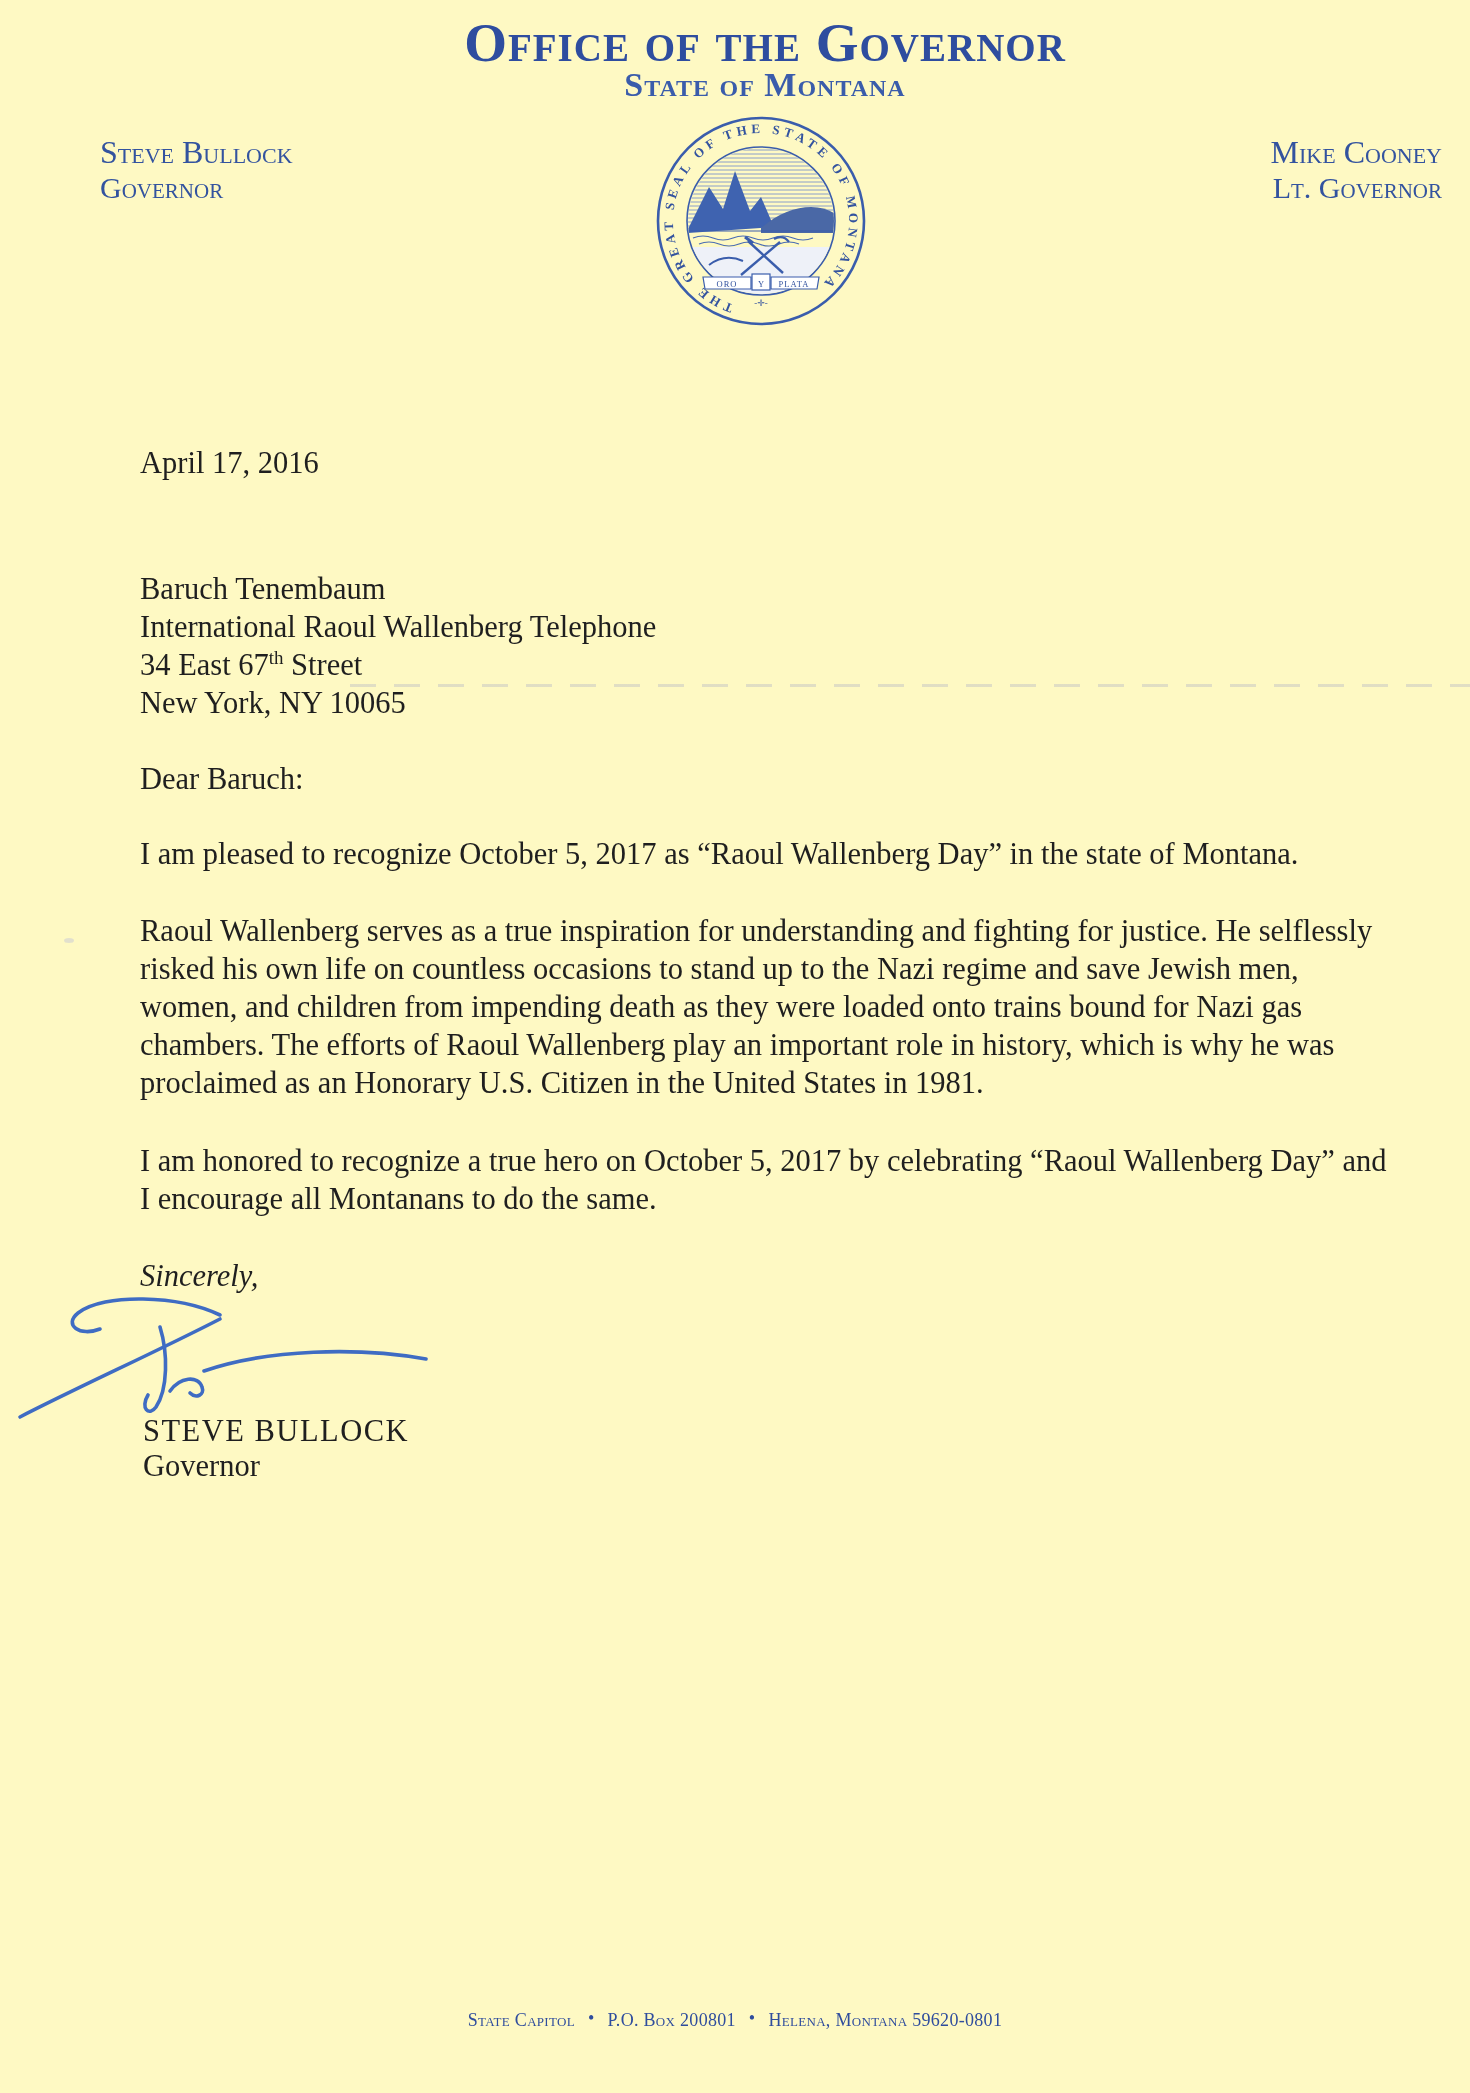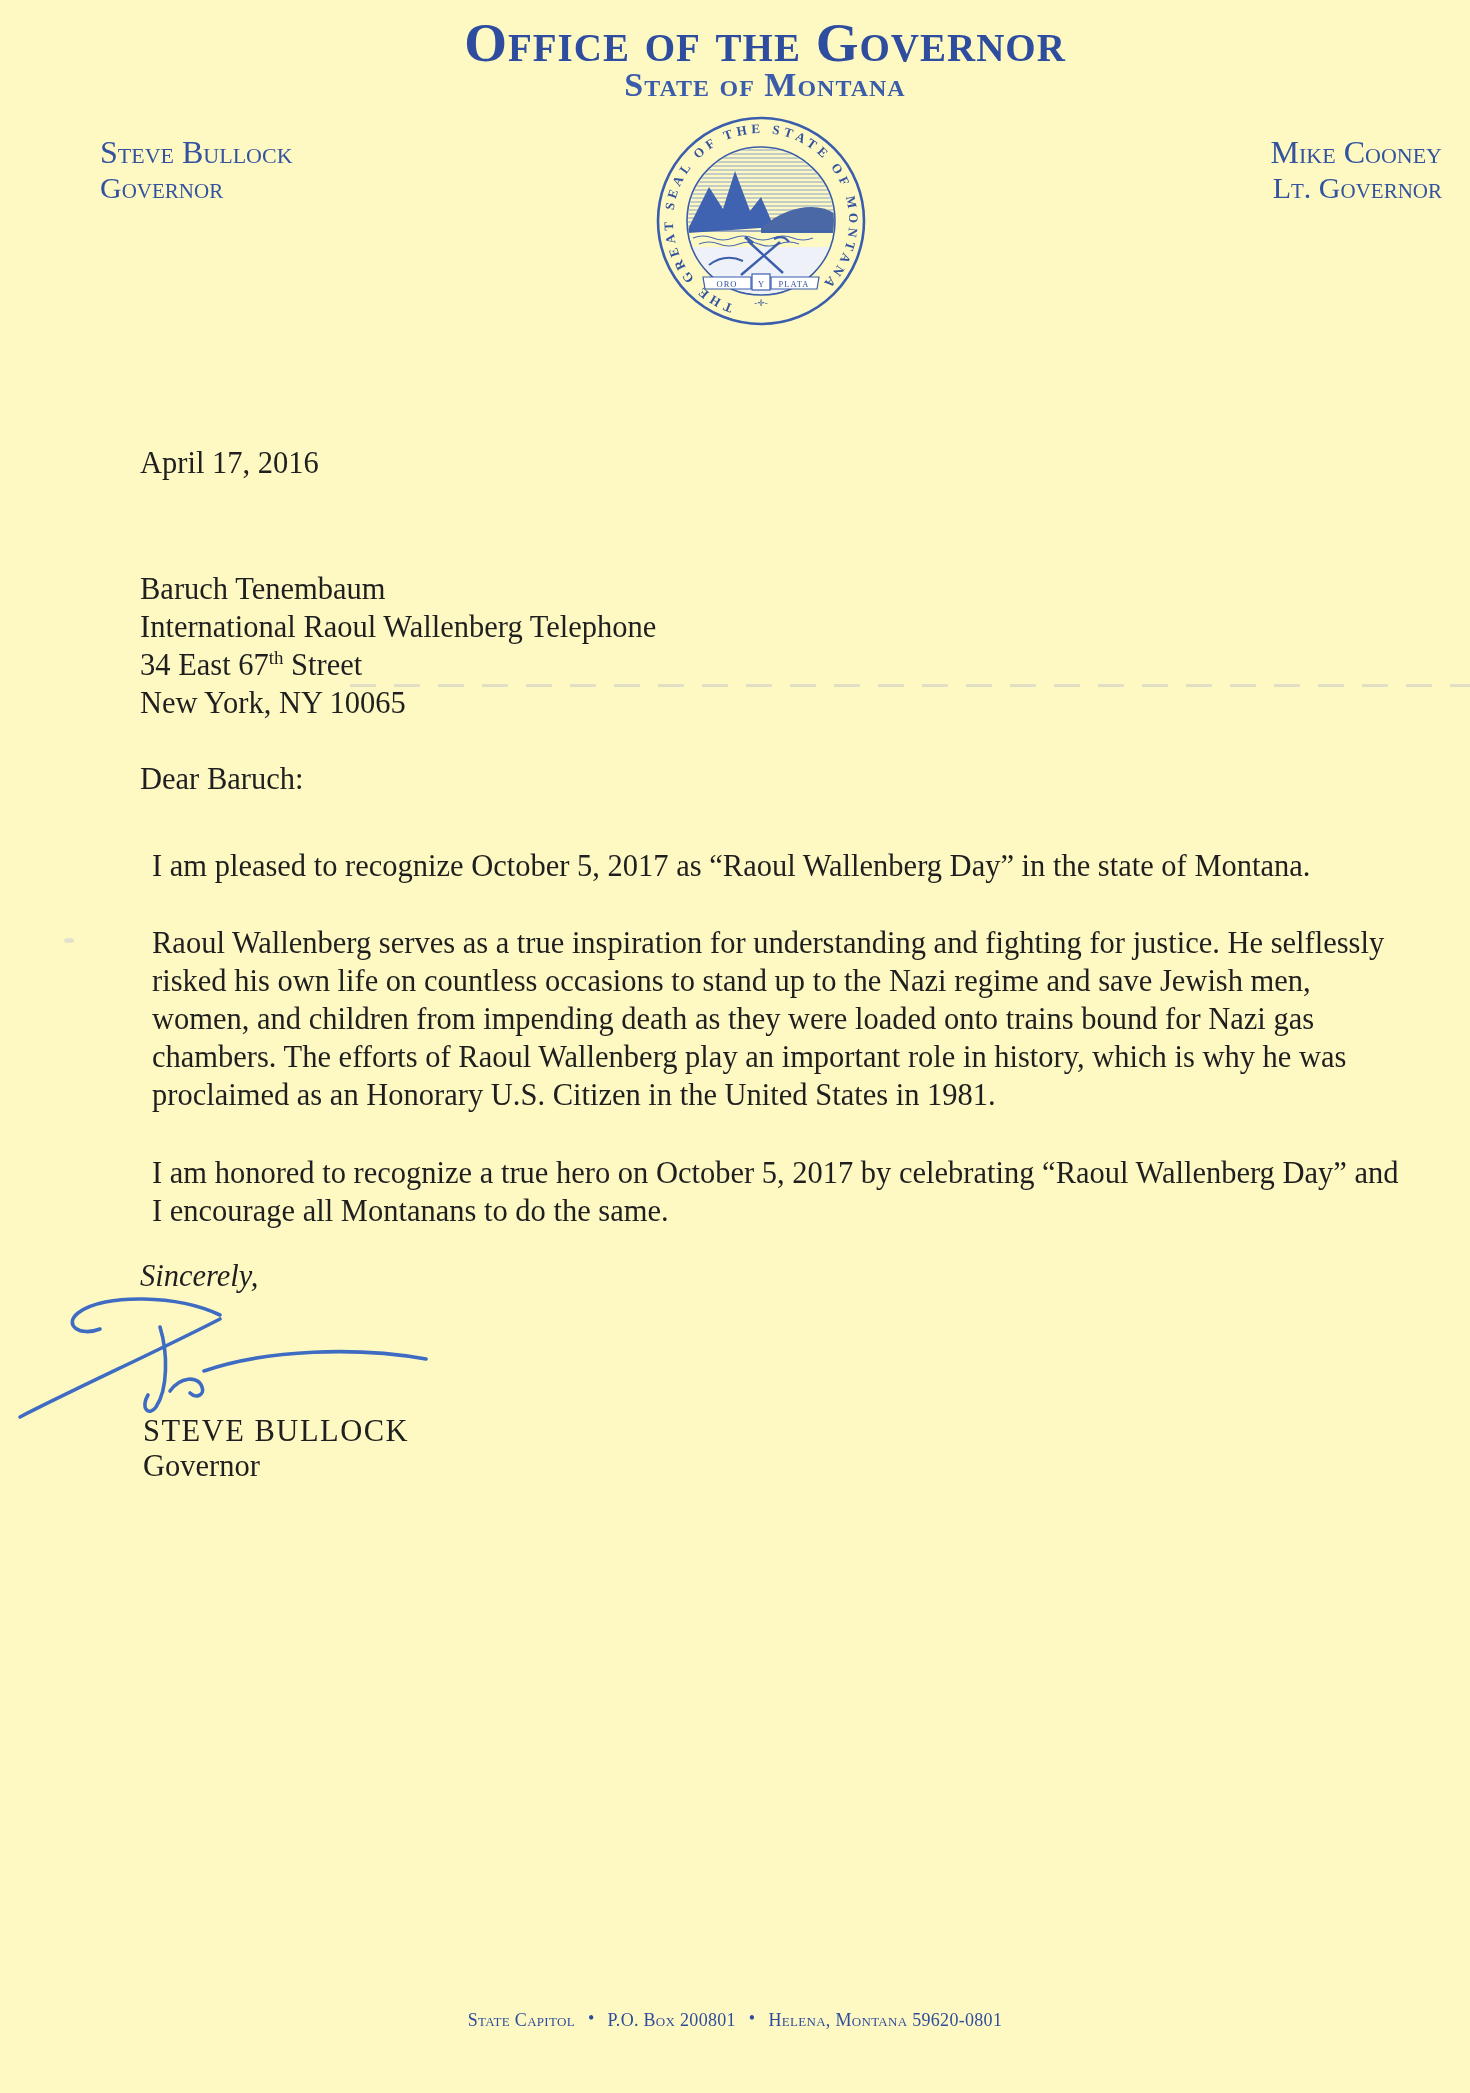--- a/index.html
+++ b/index.html
@@ -28,21 +28,21 @@
   .official .o-title{font-size:30px;}
   .official.left{left:100px;text-align:left;}
   .official.right{right:28px;text-align:right;}
   .seal{position:absolute;left:653px;top:113px;}
   
   .blk{position:absolute;left:140px;font-size:30.5px;line-height:38px;}
   .date{top:444px;}
   .recipient{top:570px;}
   .recipient sup{font-size:0.62em;line-height:0;margin-top:16px;}
   .salutation{top:760px;}
-  .para{margin:12px;width:1255px;}
+  .para{margin:0;width:1255px;}
   .p1{top:835px;}
   .p2{top:912px;}
   .p3{top:1142px;}
   .closing{top:1257px;font-style:italic;}
   .signature{position:absolute;left:8px;top:1293px;}
   .signer-name{top:1412px;left:143px;letter-spacing:1.5px;}
   .signer-title{top:1447px;left:143px;}
   
   .f-line{
     position:absolute;left:0;width:1470px;text-align:center;

